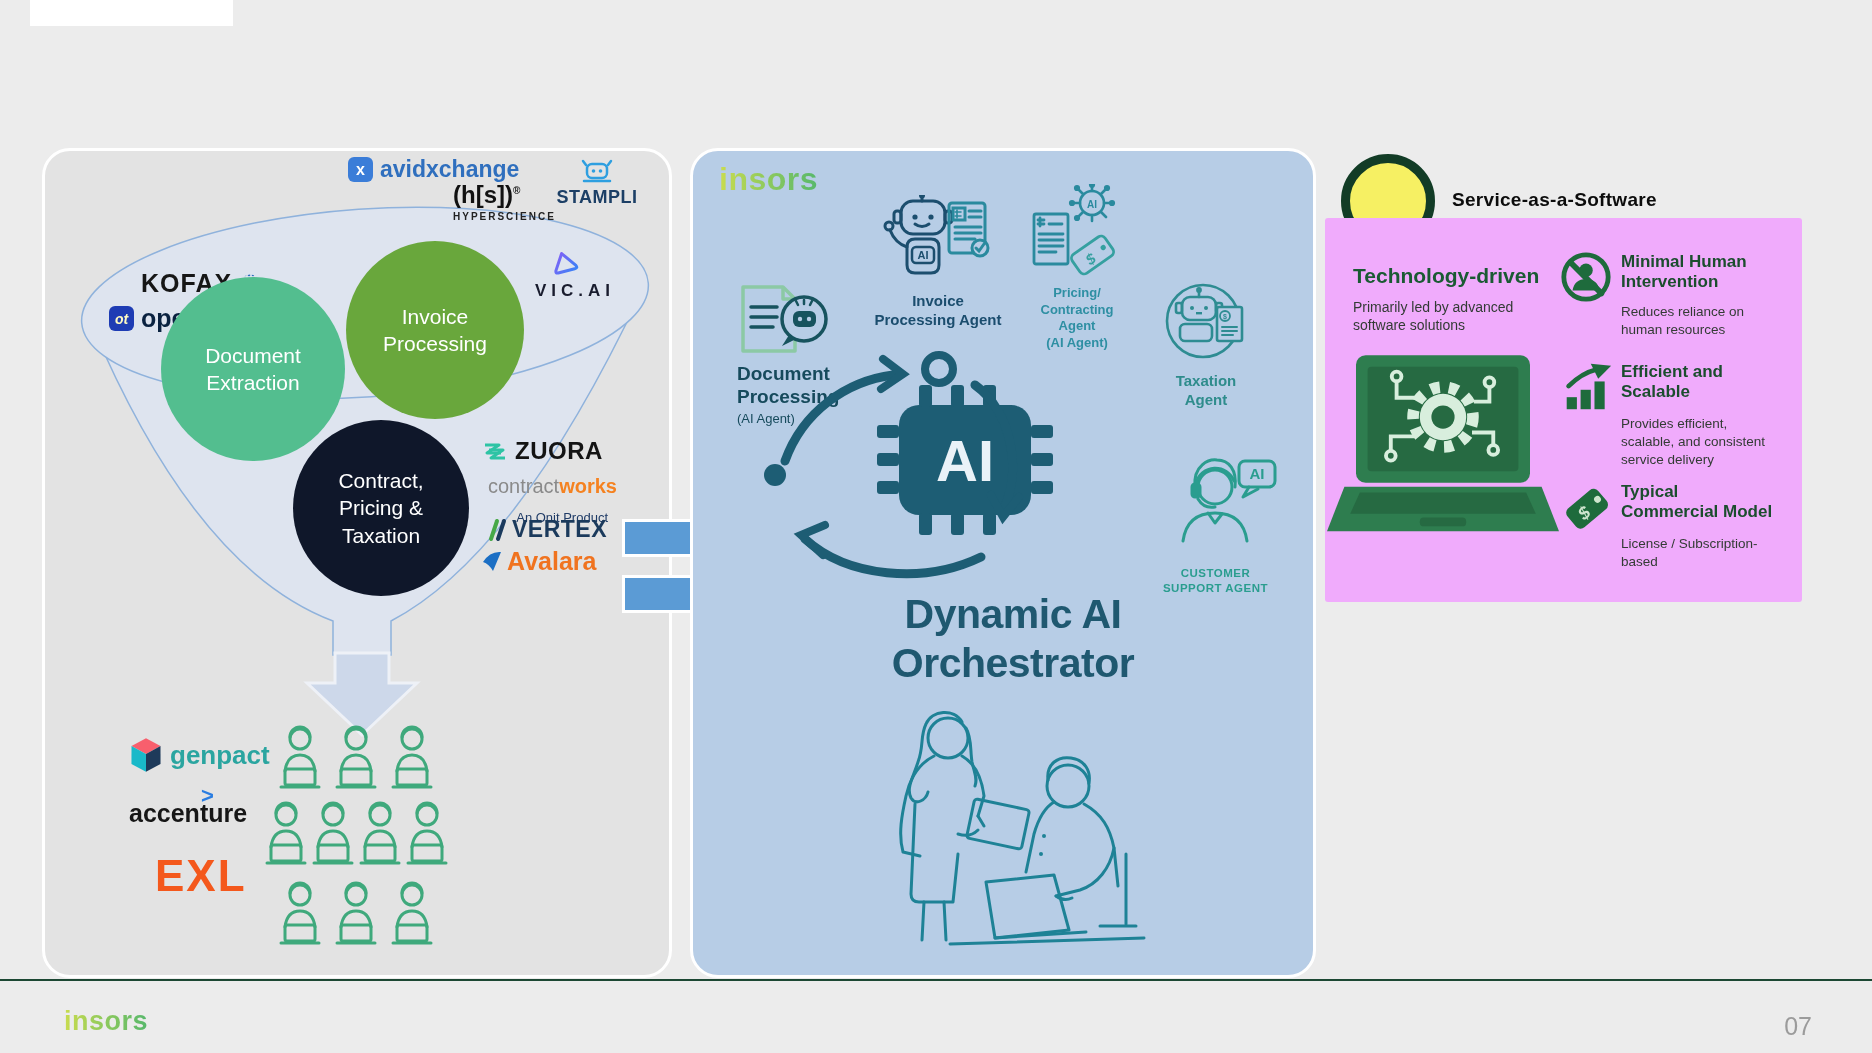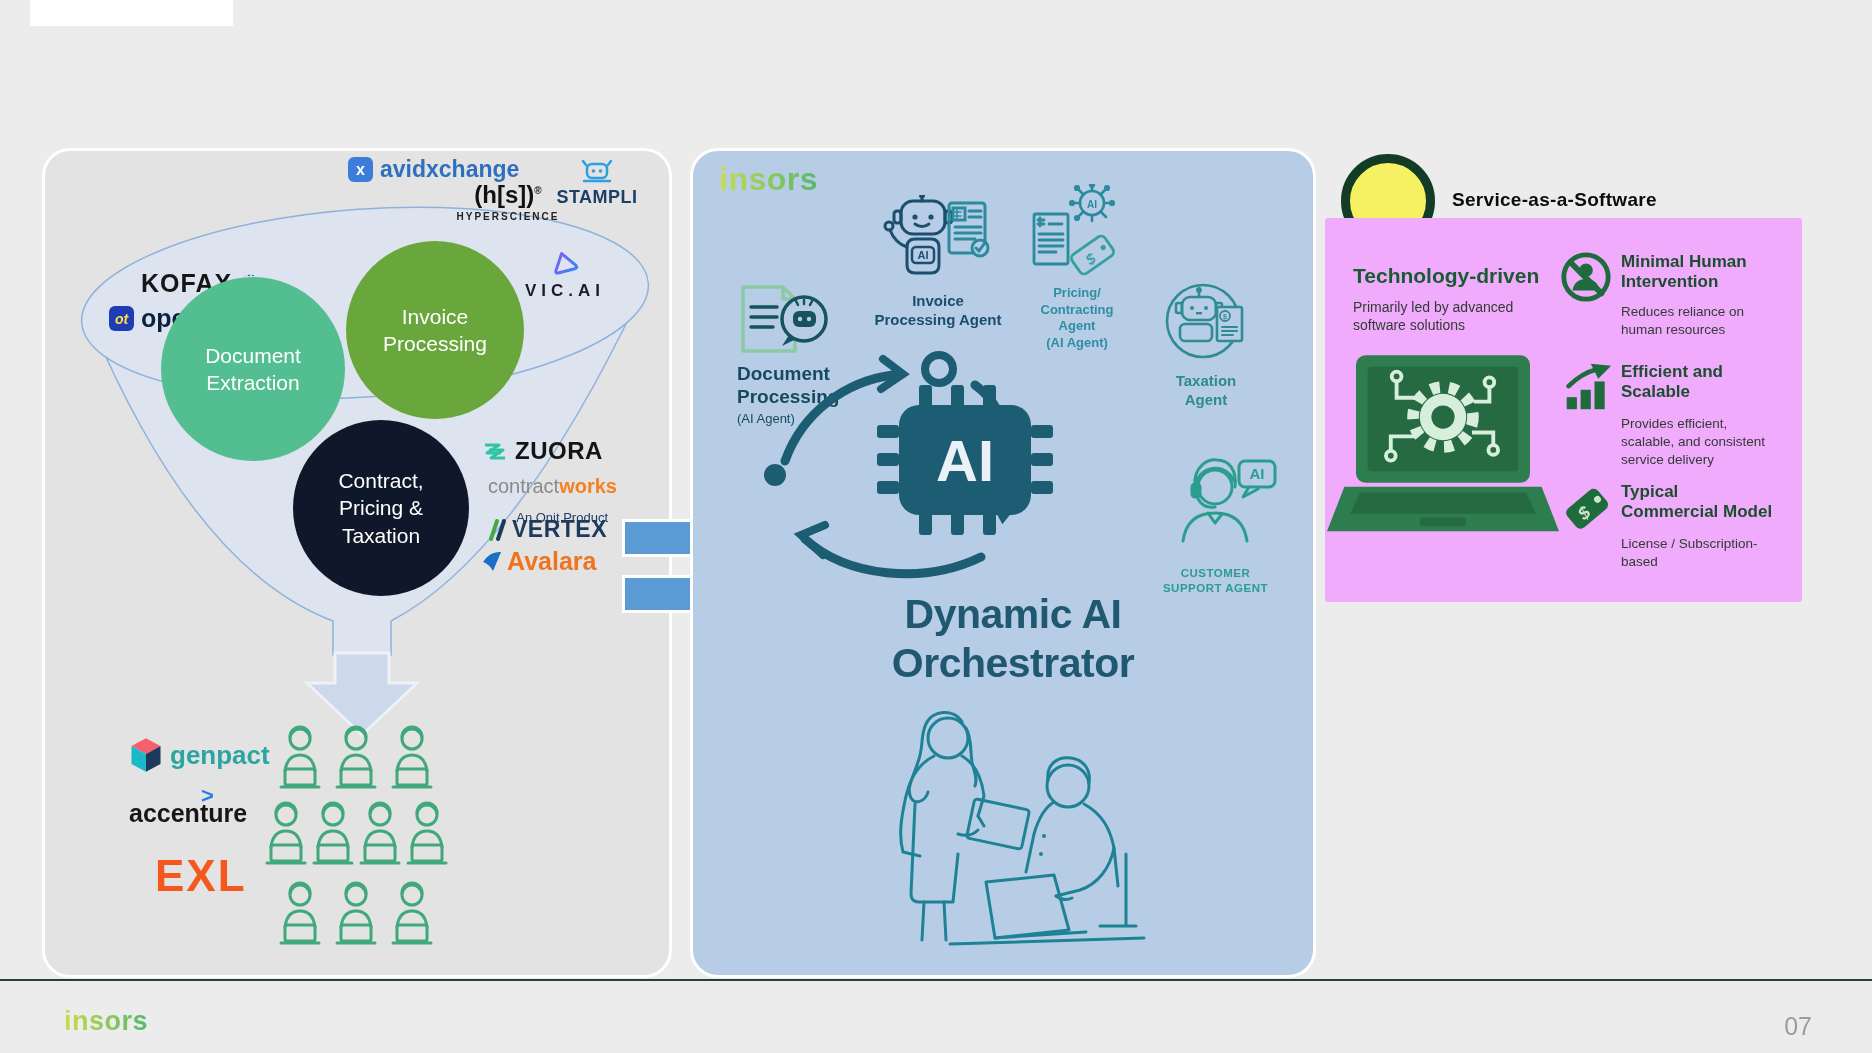--- a/index.html
+++ b/index.html
@@ -49,21 +49,21 @@
       <ellipse cx="320" cy="152" rx="284" ry="94" transform="rotate(-4 320 152)" fill="#DEE4EF" stroke="#8FB2DC" stroke-width="1.5"></ellipse>
       <polygon points="290,502 344,502 344,532 372,532 317,584 262,532 290,532" fill="#CDD8EA" stroke="#EEF1F7" stroke-width="3"></polygon>
     </svg>
 
     <div class="abs logo-row" style="left:303px;top:5px;">
       <span style="width:25px;height:25px;border-radius:6px;background:#3B7DD8;color:#fff;font-weight:800;
                    font-size:16px;display:flex;align-items:center;justify-content:center;">x</span>
       <span class="vend" style="font-size:23px;color:#2F6FBE;">avidxchange</span>
     </div>
 
-    <div class="abs" style="left:408px;top:30px;width:110px;text-align:center;">
+    <div class="abs" style="left:408px;top:30px;width:110px;text-align:left;">
       <div style="font-size:24px;font-weight:800;color:#111;">
         <span>(h[s])</span><sup style="font-size:10px;">®</sup>
       </div>
       <div style="font-size:10px;letter-spacing:2px;font-weight:700;color:#222;margin-top:2px;">HYPERSCIENCE</div>
     </div>
 
     <div class="abs" style="left:504px;top:4px;width:96px;text-align:center;">
       <svg width="34" height="32" viewBox="0 0 34 32" style="margin:0 auto;">
         <path d="M6 10 L3 6 M28 10 L31 6" stroke="#2E9FE0" stroke-width="2.5" stroke-linecap="round"></path>
         <rect x="7" y="9" width="20" height="14" rx="5" fill="none" stroke="#2E9FE0" stroke-width="2.5"></rect>
@@ -80,27 +80,27 @@
         <defs>
             <pattern id="kdots" width="4" height="4" patternUnits="userSpaceOnUse">
           <circle cx="2" cy="2" r="1.35" fill="#2F6FBE"></circle>
             </pattern>
           </defs>
         <circle cx="11" cy="11" r="9.5" fill="url(#kdots)"></circle>
       </svg>
     </div>
 
     <div class="abs logo-row" style="left:64px;top:153px;">
-      <span style="width:25px;height:25px;border-radius:6px;background:#1E3CB4;color:#fde047;font-weight:800;font-style:italic;
+      <span style="width:25px;height:25px;border-radius:6px;background:#1E3CB4;color:#fef9c3;font-weight:800;font-style:italic;
                    font-size:14px;display:flex;align-items:center;justify-content:center;">ot</span>
       <span class="vend" style="font-size:25px;color:#0A2240;">opentext</span>
       <sup style="font-size:9px;color:#0A2240;margin-left:-4px;">™</sup>
     </div>
 
-    <div class="abs" style="left:470px;top:98px;width:100px;text-align:center;">
+    <div class="abs" style="left:470px;top:98px;width:100px;text-align:right;">
       <svg width="30" height="28" viewBox="0 0 30 28" style="margin:0 auto;">
         <defs>
             <linearGradient id="vg" x1="0" y1="0" x2="1" y2="1">
           <stop offset="0" stop-color="#8B5CF6"></stop>
               <stop offset="1" stop-color="#3B82F6"></stop>
             </linearGradient>
           </defs>
         <path d="M14 4 L25 19 Q26.5 22 23 22 L6 22 Q3 22 4.5 19 Z" fill="none" stroke="url(#vg)" stroke-width="3" stroke-linejoin="round" transform="rotate(-14 15 14)"></path>
       </svg>
       <div style="font-size:17px;font-weight:700;letter-spacing:5px;color:#191C2E;margin-top:4px;">VIC.AI</div>

